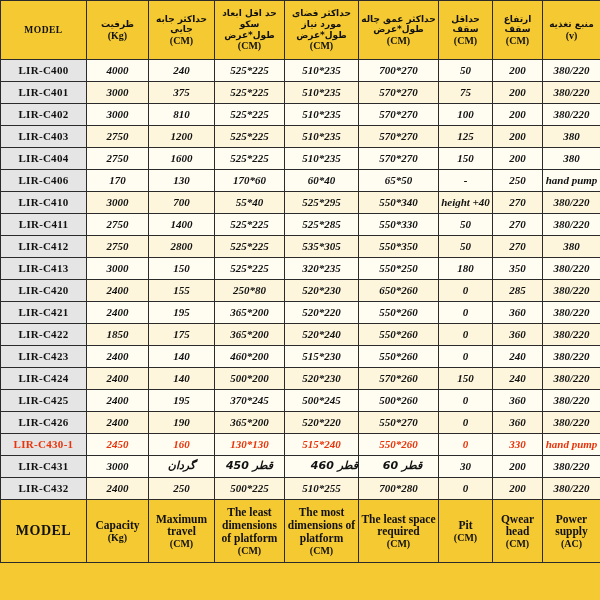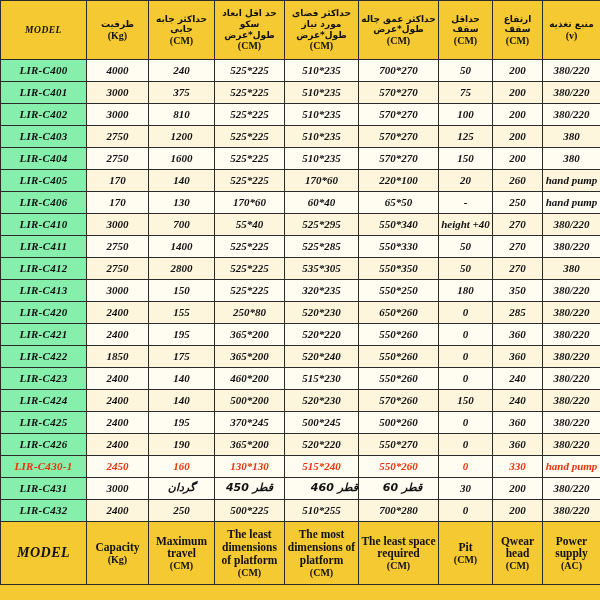--- a/index.html
+++ b/index.html
@@ -35,31 +35,29 @@
   
   tr.hdr td {
     background: #f5c932;
     font-weight: bold;
     font-size: 9.5px;
     padding: 2px 1px;
     height: 54px;
   }
   td.model-hdr {
     font-size: 14px;
-    font-style: italic;
     font-weight: bold;
     letter-spacing: 0.5px;
   }
   
   tr.row td {
     height: 21px;
   }
   td.model {
-    background: #86efac;
-    font-style: italic;
+    background: #e5e5e5;
     font-weight: bold;
     font-size: 12.5px;
     letter-spacing: 0.3px;
   }
   td.val {
     background: #fffdf2;
     font-style: italic;
     font-weight: bold;
     font-size: 11.5px;
   }
@@ -195,31 +193,20 @@
           <td class="model">LIR-C404</td>
           <td class="val">2750</td>
           <td class="val">1600</td>
           <td class="val">525*225</td>
           <td class="val">510*235</td>
           <td class="val">570*270</td>
           <td class="val">150</td>
           <td class="val">200</td>
           <td class="val">380</td>
         </tr>
-        <tr class="row alt">
-          <td class="model">LIR-C405</td>
-          <td class="val">170</td>
-          <td class="val">140</td>
-          <td class="val">525*225</td>
-          <td class="val">170*60</td>
-          <td class="val">220*100</td>
-          <td class="val">20</td>
-          <td class="val">260</td>
-          <td class="val">hand pump</td>
-        </tr>
         <tr class="row">
           <td class="model">LIR-C406</td>
           <td class="val">170</td>
           <td class="val">130</td>
           <td class="val">170*60</td>
           <td class="val">60*40</td>
           <td class="val">65*50</td>
           <td class="val">-</td>
           <td class="val">250</td>
           <td class="val">hand pump</td>

